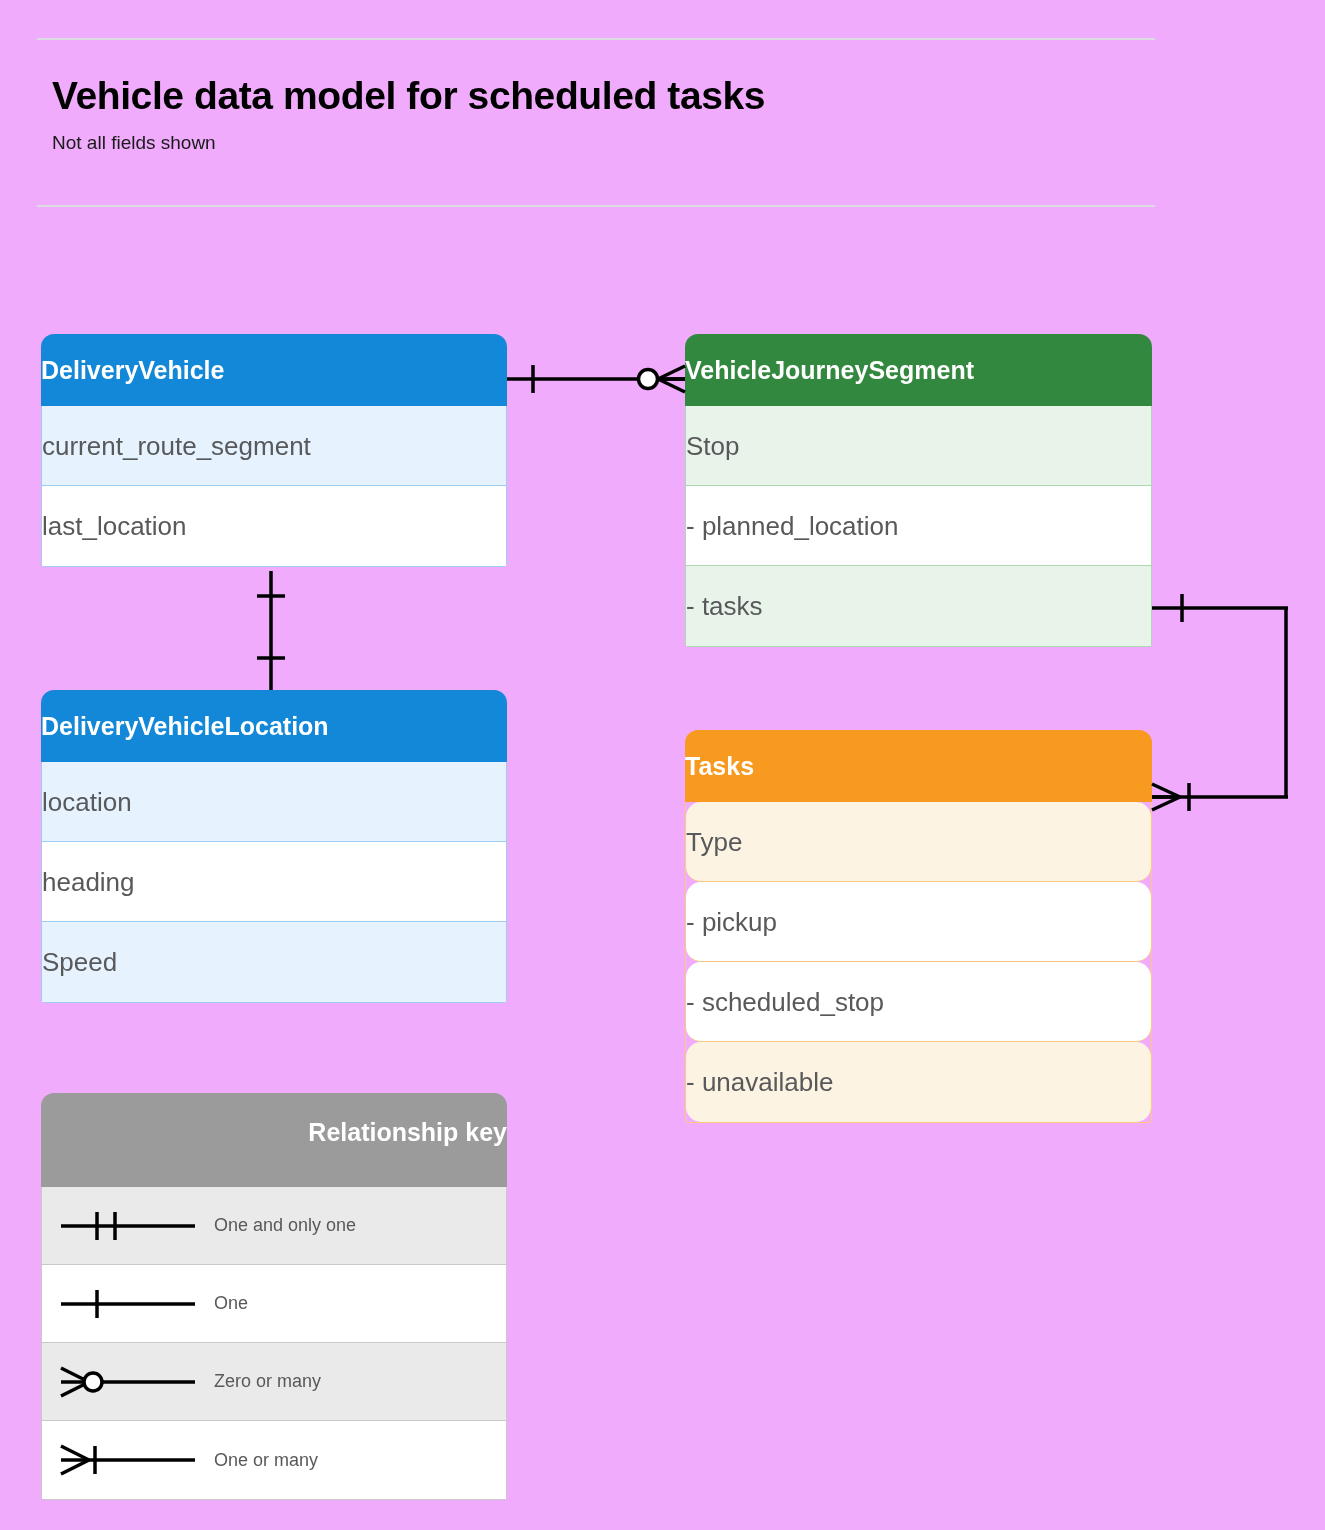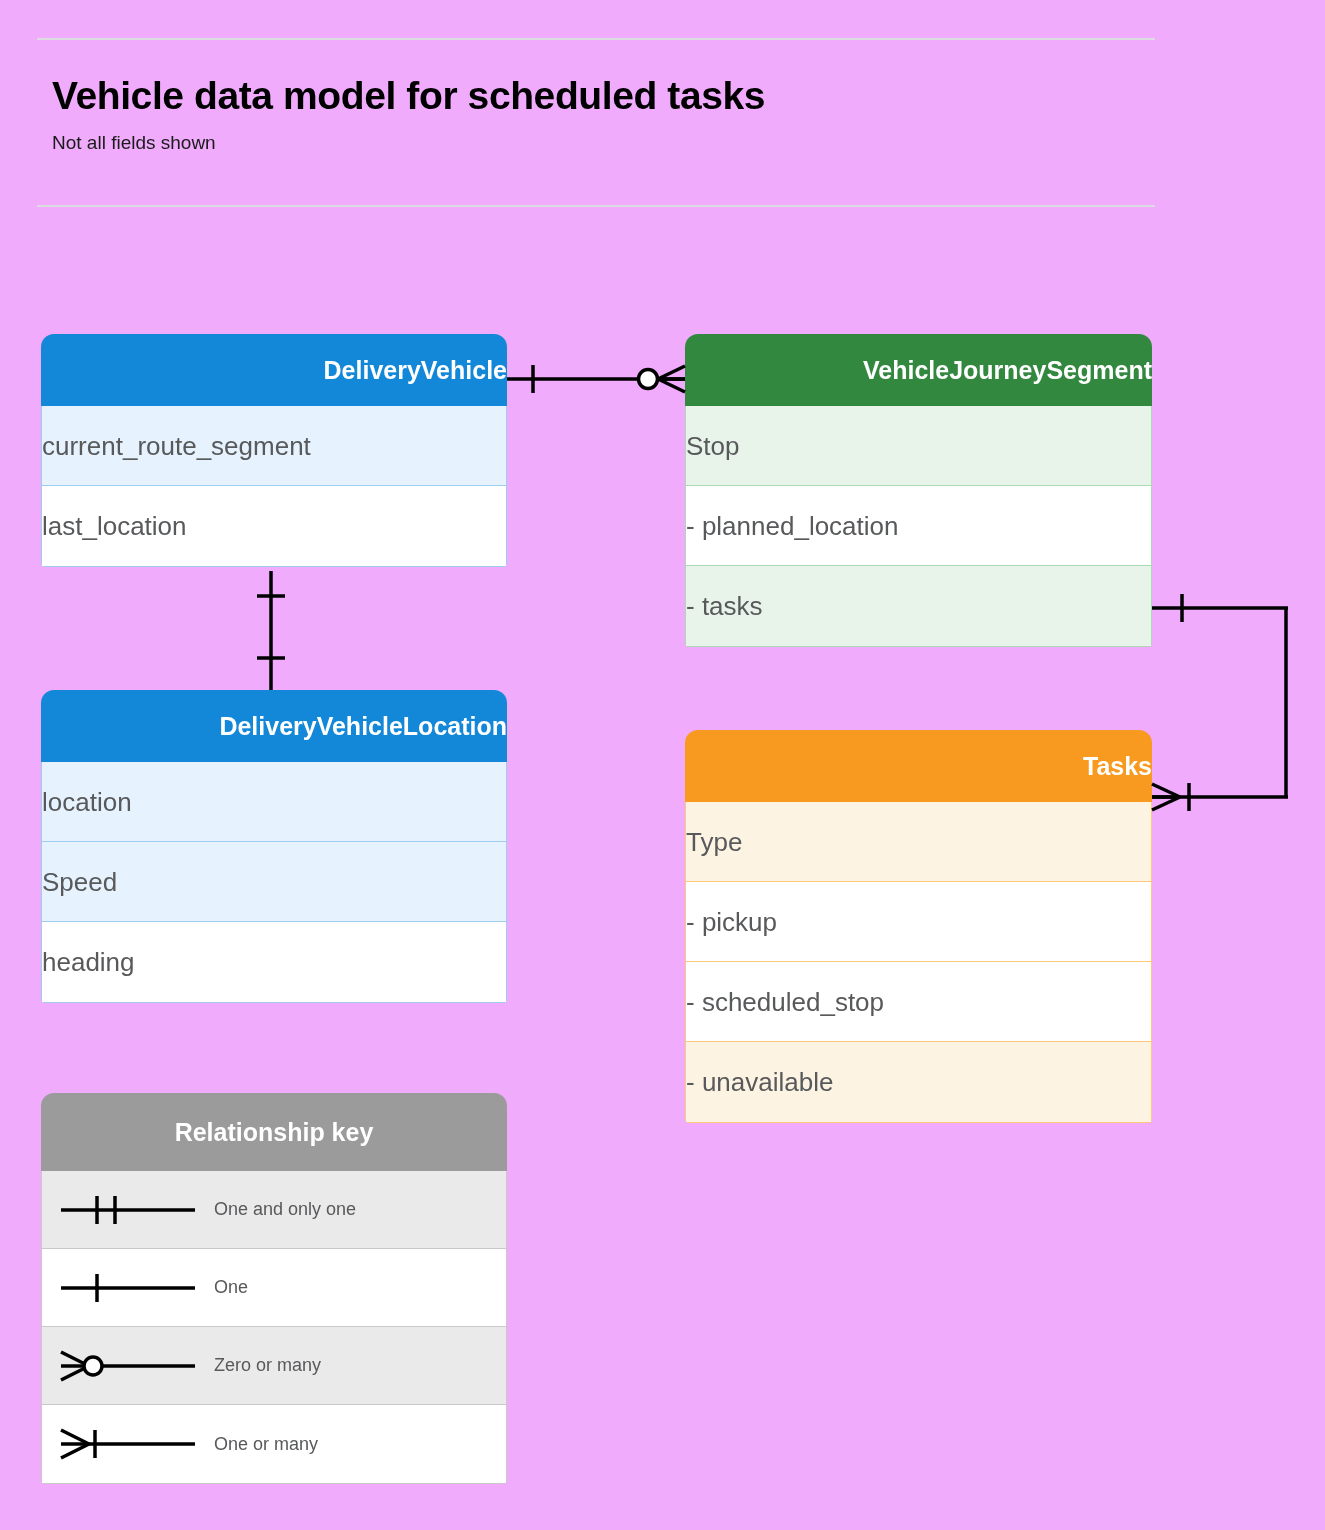--- a/index.html
+++ b/index.html
@@ -53,21 +53,21 @@
   
   .entity {
     position: absolute;
     box-sizing: border-box;
     border-radius: 13px 13px 4px 4px;
   }
   .entity-header {
     box-sizing: border-box;
     height: 72px;
     line-height: 72px;
-    text-align: right;
+    text-align: left;
     color: #ffffff;
     font-size: 25px;
     font-weight: 700;
     border-radius: 13px 13px 0 0;
     white-space: nowrap;
     overflow: hidden;
   }
   .entity-rows {
     box-sizing: border-box;
     border-style: solid;
@@ -96,37 +96,37 @@
   
   .e-green .entity-header { background: #33883f; }
   .e-green .entity-rows { border-color: #a8d9b1; }
   .e-green .entity-row { border-bottom-color: #a8d9b1; }
   .e-green .entity-row.alt { background: #e8f4ea; }
   .e-green .entity-row.plain { background: #ffffff; }
 
   
   .e-orange .entity-header { background: #f89a20; }
   .e-orange .entity-rows { border-color: #fbc979; }
-  .e-orange .entity-row { border-bottom-color: #fbc979; }
+  .e-orange .entity-row { border-bottom-color: #fbc979; border-radius: 15px; }
   .e-orange .entity-row.alt { background: #fdf3e2; }
   .e-orange .entity-row.plain { background: #ffffff; }
 
   
   .legend {
     position: absolute;
     left: 41px;
     top: 1093px;
     width: 466px;
     box-sizing: border-box;
     border-radius: 13px 13px 4px 4px;
   }
   .legend-header {
-    height: 78px;
+    height: 94px;
     line-height: 78px;
-    text-align: center;
+    text-align: right;
     background: #9b9b9b;
     color: #ffffff;
     font-size: 25px;
     font-weight: 700;
     border-radius: 13px 13px 0 0;
   }
   .legend-rows {
     box-sizing: border-box;
     border: 1.5px solid #c9c9c9;
     border-top: none;
@@ -189,22 +189,22 @@
       <div class="entity-row alt">Stop</div>
       <div class="entity-row plain">-  planned_location</div>
       <div class="entity-row alt">- tasks</div>
     </div>
   </div>
 
   <div class="entity e-blue" id="ent-delivery-vehicle-location" style="left:41px; top:690px; width:466px;">
     <div class="entity-header">DeliveryVehicleLocation</div>
     <div class="entity-rows">
       <div class="entity-row alt">location</div>
+      <div class="entity-row plain">heading</div>
       <div class="entity-row alt">Speed</div>
-      <div class="entity-row plain">heading</div>
     </div>
   </div>
 
   <div class="entity e-orange" id="ent-tasks" style="left:685px; top:730px; width:467px;">
     <div class="entity-header">Tasks</div>
     <div class="entity-rows">
       <div class="entity-row alt">Type</div>
       <div class="entity-row plain">-  pickup</div>
       <div class="entity-row plain">-  scheduled_stop</div>
       <div class="entity-row alt">-  unavailable</div>

